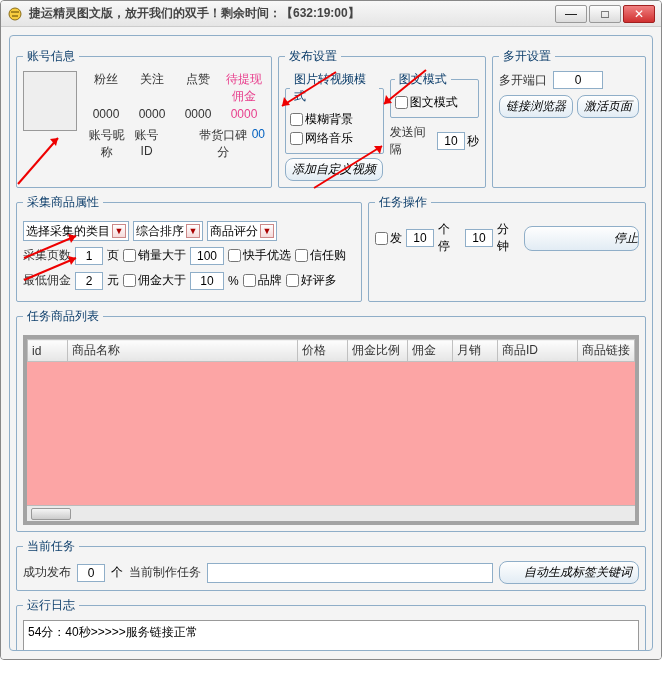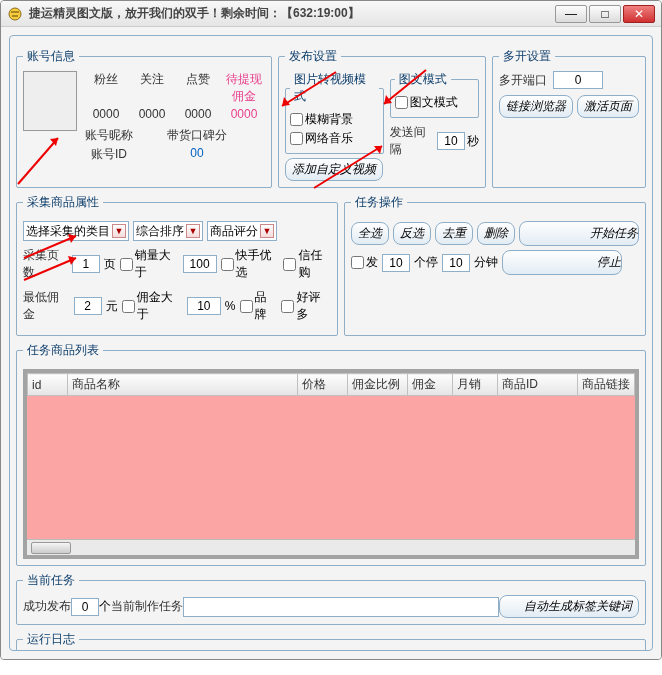--- a/index.html
+++ b/index.html
@@ -25,40 +25,40 @@
 .row2 > fieldset:nth-child(2){ width: 278px; }
 .account-grid { display:flex; gap:8px; }
 .avatar { width:54px; height:60px; border:1px solid #999; background:#eee; }
 .acct-cols { flex:1; display:flex; flex-direction:column; }
 .acct-head { display:flex; gap:4px; text-align:center; }
 .acct-head > div { flex:1; }
 .acct-vals { display:flex; gap:4px; text-align:center; color:#333; margin-top:2px;justify-content:flex-end; }
 .acct-vals > div { flex:1; }
 .pending { color:#e83e8c; }
 .acct-bottom { display:flex; gap:14px; margin-top:6px; }
-.acct-bottom-col { display:flex; flex-direction:column; gap:2px; text-align:center; }
+.acct-bottom-col { display:flex; flex-direction:row; gap:2px; text-align:center; }
 .lbl { color:#333; }
 .val0 { color:#0060c0; }
 .publish-inner { display:flex; gap:6px; }
 .pub-col fieldset { padding:4px; }
 .pub-chk { display:flex; align-items:center; gap:2px; margin:2px 0; }
 .pub-chk input[type=checkbox]{ width:13px; height:13px; }
 .btn { border:1px solid #8faec8; background:linear-gradient(#fefefe,#e2ecf4); padding:2px 6px; border-radius:8px; cursor:pointer; white-space:nowrap; display:inline-block; text-align:right;font-style:italic; }
 .input-num { width:28px; height:18px; border:1px solid #8faec8; text-align:center; }
 .input-sm { width:34px; height:18px; border:1px solid #8faec8; text-align:center; }
 .multi-row { display:flex; align-items:center; gap:6px; margin-bottom:6px; }
 .collect-row { display:flex; align-items:center; gap:4px; margin:4px 0; flex-wrap:nowrap; }
 .combo { display:inline-flex; align-items:center; border:1px solid #8faec8; background:#fff; height:20px; padding:0 2px; }
 .combo .caret { width:14px; height:14px; border:1px solid #c88; background:linear-gradient(#fff,#f5dada); display:flex; align-items:center; justify-content:center; margin-left:2px; color:#a00; font-size:9px; }
 .table-wrap { border:4px solid #a3a3a3; background:#fca5a5; height:190px; overflow:auto; margin-top:4px; position:relative; }
 table { border-collapse:collapse; width:100%; }
 th { background:linear-gradient(#fdfdfd,#e5e5e5); border:1px solid #c0c0c0; padding:2px 4px; font-weight:normal; color:#333; text-align:left; white-space:nowrap; }
 .scroll-h { position:absolute; bottom:0; left:0; right:0; height:16px; background:#eaeaea; border-top:1px solid #bbb; display:flex; align-items:center; }
 .scroll-thumb { width:40px; height:12px; background:linear-gradient(#f5f5f5,#ccc); border:1px solid #999; margin-left:4px; border-radius:2px; }
-.cur-row { display:flex; align-items:center; }
+.cur-row { display:flex; align-items:center; gap:6px; }
 .txt-in { border:1px solid #8faec8; height:20px; }
 .log-box { border:1px solid #999; background:#fff; height:66px; padding:4px; overflow:auto; font-size:12px; line-height:14px; }
 .arrow { position:absolute; pointer-events:none; z-index:50; }
 .btn-wide { width: 120px; padding:3px 0;}
 </style>
 </head>
 <body>
 
 <div class="window">
   <div class="titlebar">
@@ -235,27 +235,20 @@
           <label class="pub-chk">
                 <input type="checkbox" style="">
                 <span>好评多</span>
               </label>
         </div>
       </fieldset>
 
       <fieldset>
         <legend>任务操作</legend>
         <div class="collect-row">
-          <span class="btn">全选</span>
-          <span class="btn">反选</span>
-          <span class="btn">去重</span>
-          <span class="btn">删除</span>
-          <span class="btn btn-wide">开始任务</span>
-        </div>
-        <div class="collect-row">
           <label class="pub-chk">
                 <input type="checkbox" style="">
                 <span>发</span>
               </label>
           <input class="input-num" value="10" style="">
           <span>个停</span>
           <input class="input-num" value="10" style="">
           <span>分钟</span>
           <span class="btn btn-wide">停止</span>
         </div>

